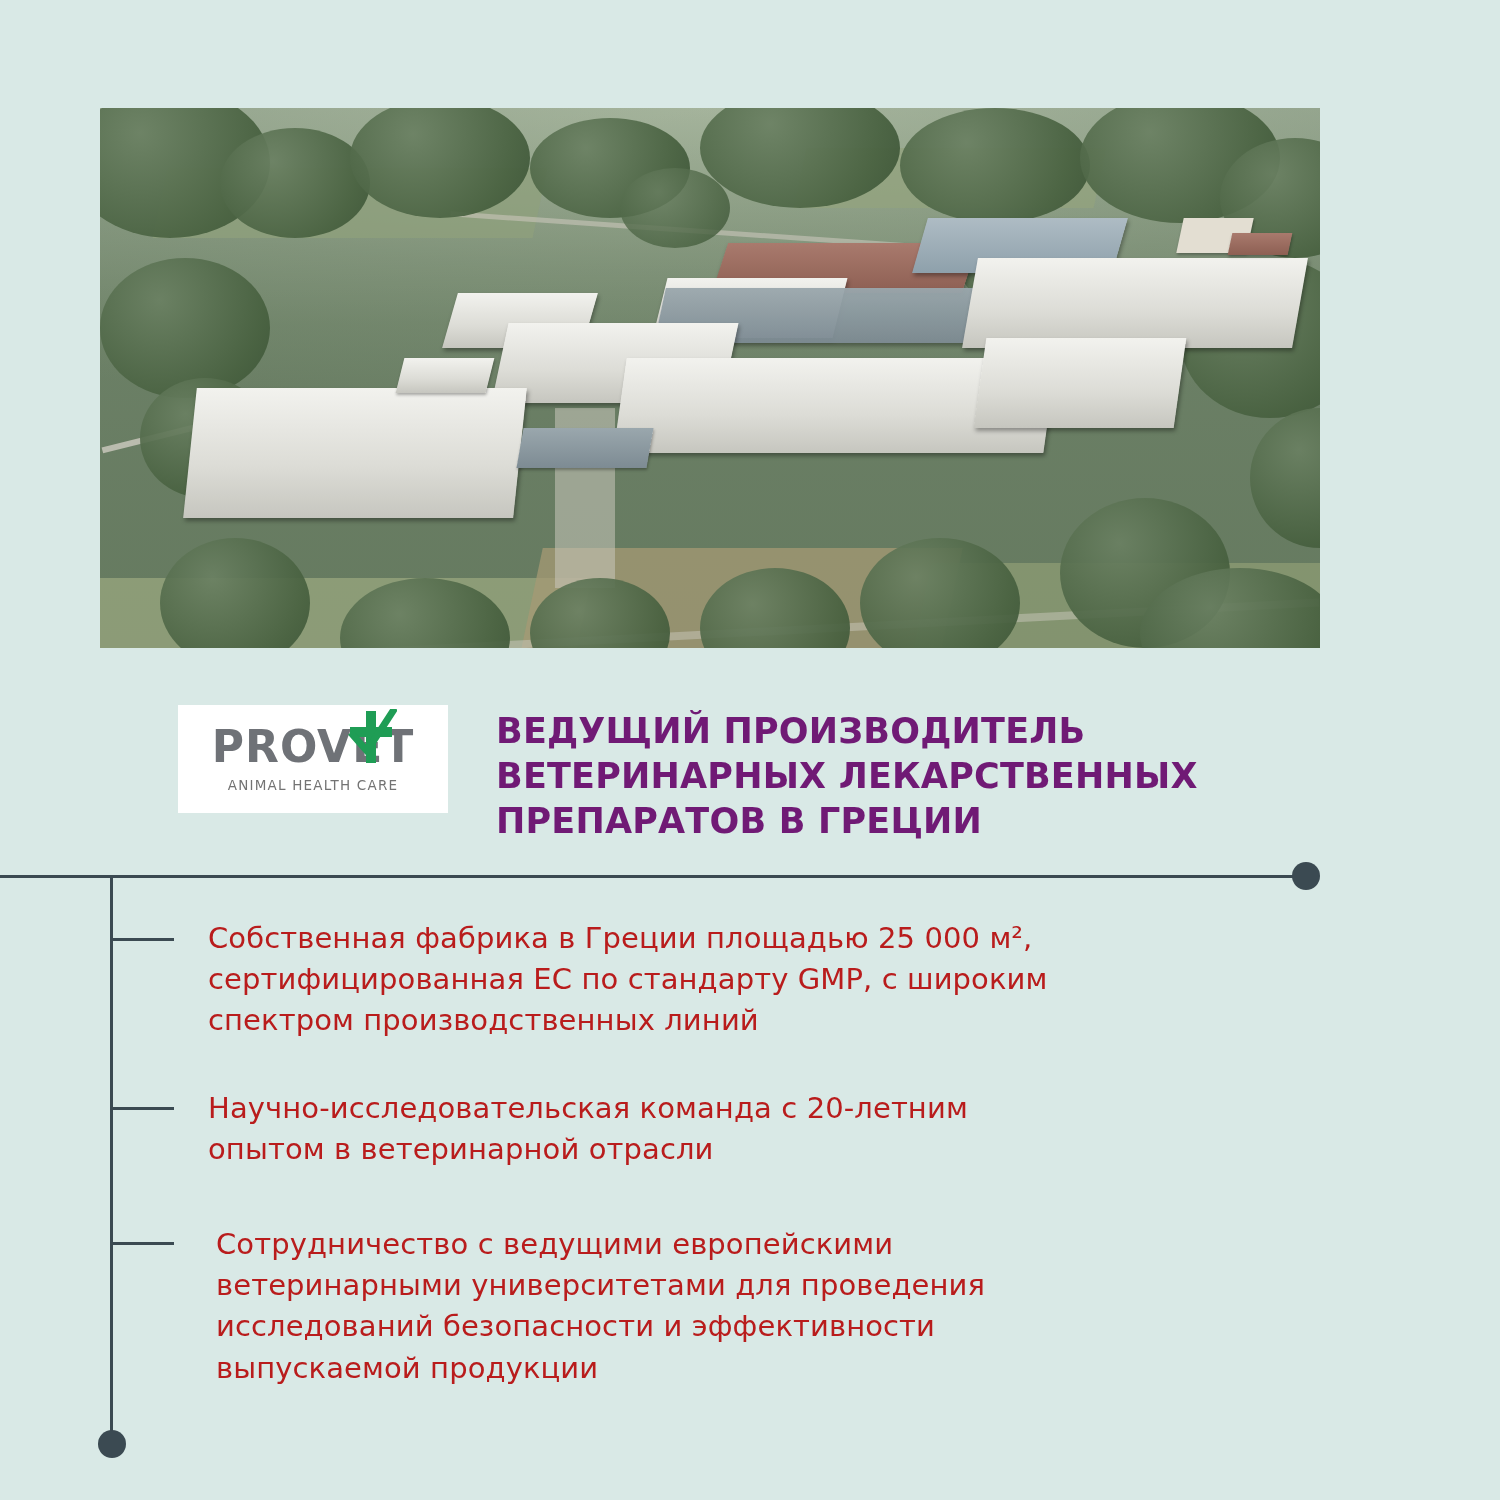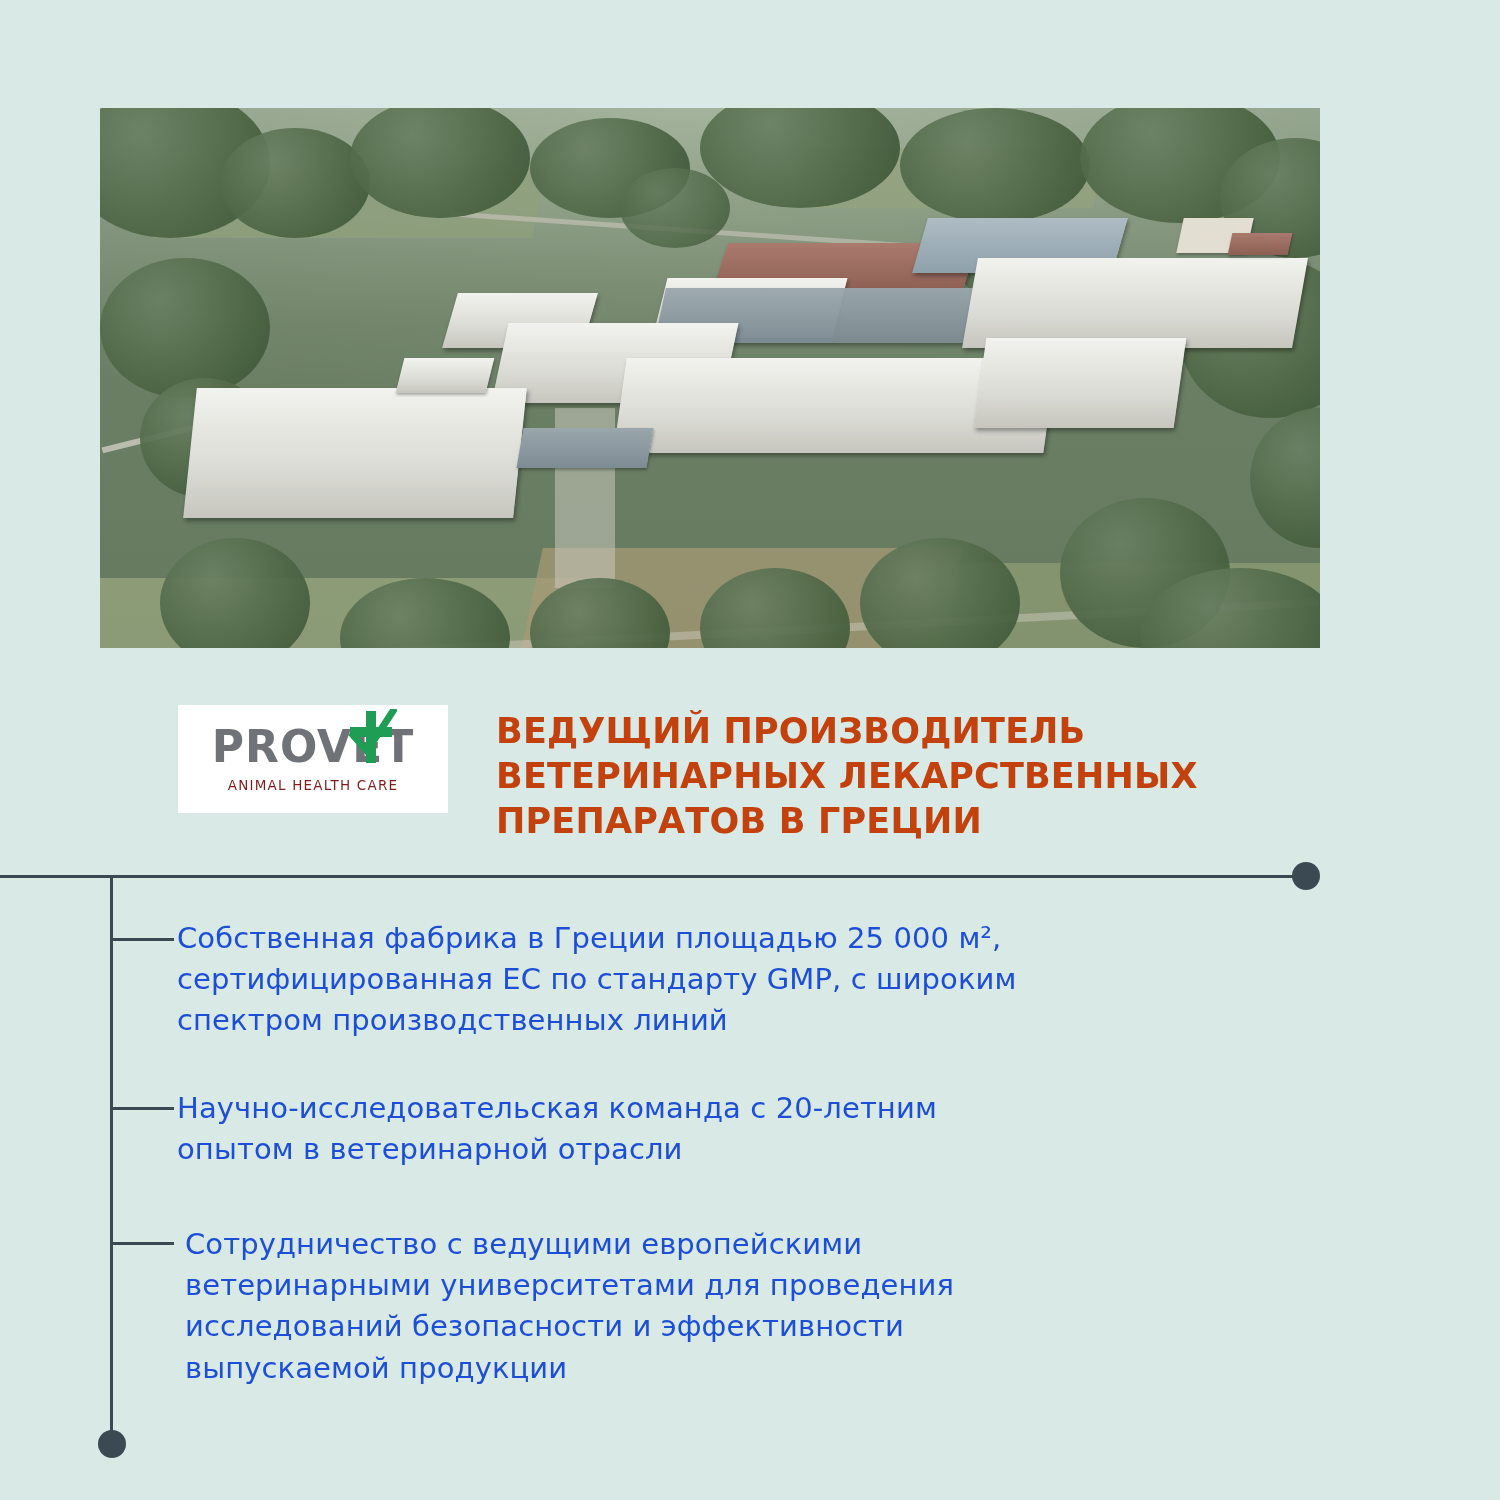--- a/index.html
+++ b/index.html
@@ -107,29 +107,29 @@
     position: absolute;
     left: 133px;
     top: -16px;
     width: 52px;
     height: 56px;
   }
   .logo-sub {
     margin-top: 8px;
     font-size: 13.5px;
     letter-spacing: 1.2px;
-    color: #7f1d1d;
+    color: #737373;
     white-space: nowrap;
   }
 
   .headline {
     font-weight: bold;
     font-size: 35px;
     line-height: 1.28;
-    color: #c2410c;
+    color: #701a75;
     letter-spacing: .2px;
     padding-top: 4px;
   }
 
   
   .timeline-top {
     position: absolute;
     left: 0;
     top: 875px;
     width: 1305px;
@@ -156,24 +156,24 @@
   .tick {
     position: absolute;
     width: 62px;
     height: 3px;
     background: #3b4a52;
     left: 112px;
   }
 
   .bullet {
     position: absolute;
-    left: 177px;
+    left: 208px;
     font-size: 29px;
     line-height: 1.42;
-    color: #1d4ed8;
+    color: #b91c1c;
     letter-spacing: .1px;
     max-width: 1080px;
   }
 </style>
 </head>
 <body>
 
 <div class="photo-wrap">
   <div class="photo">
 

